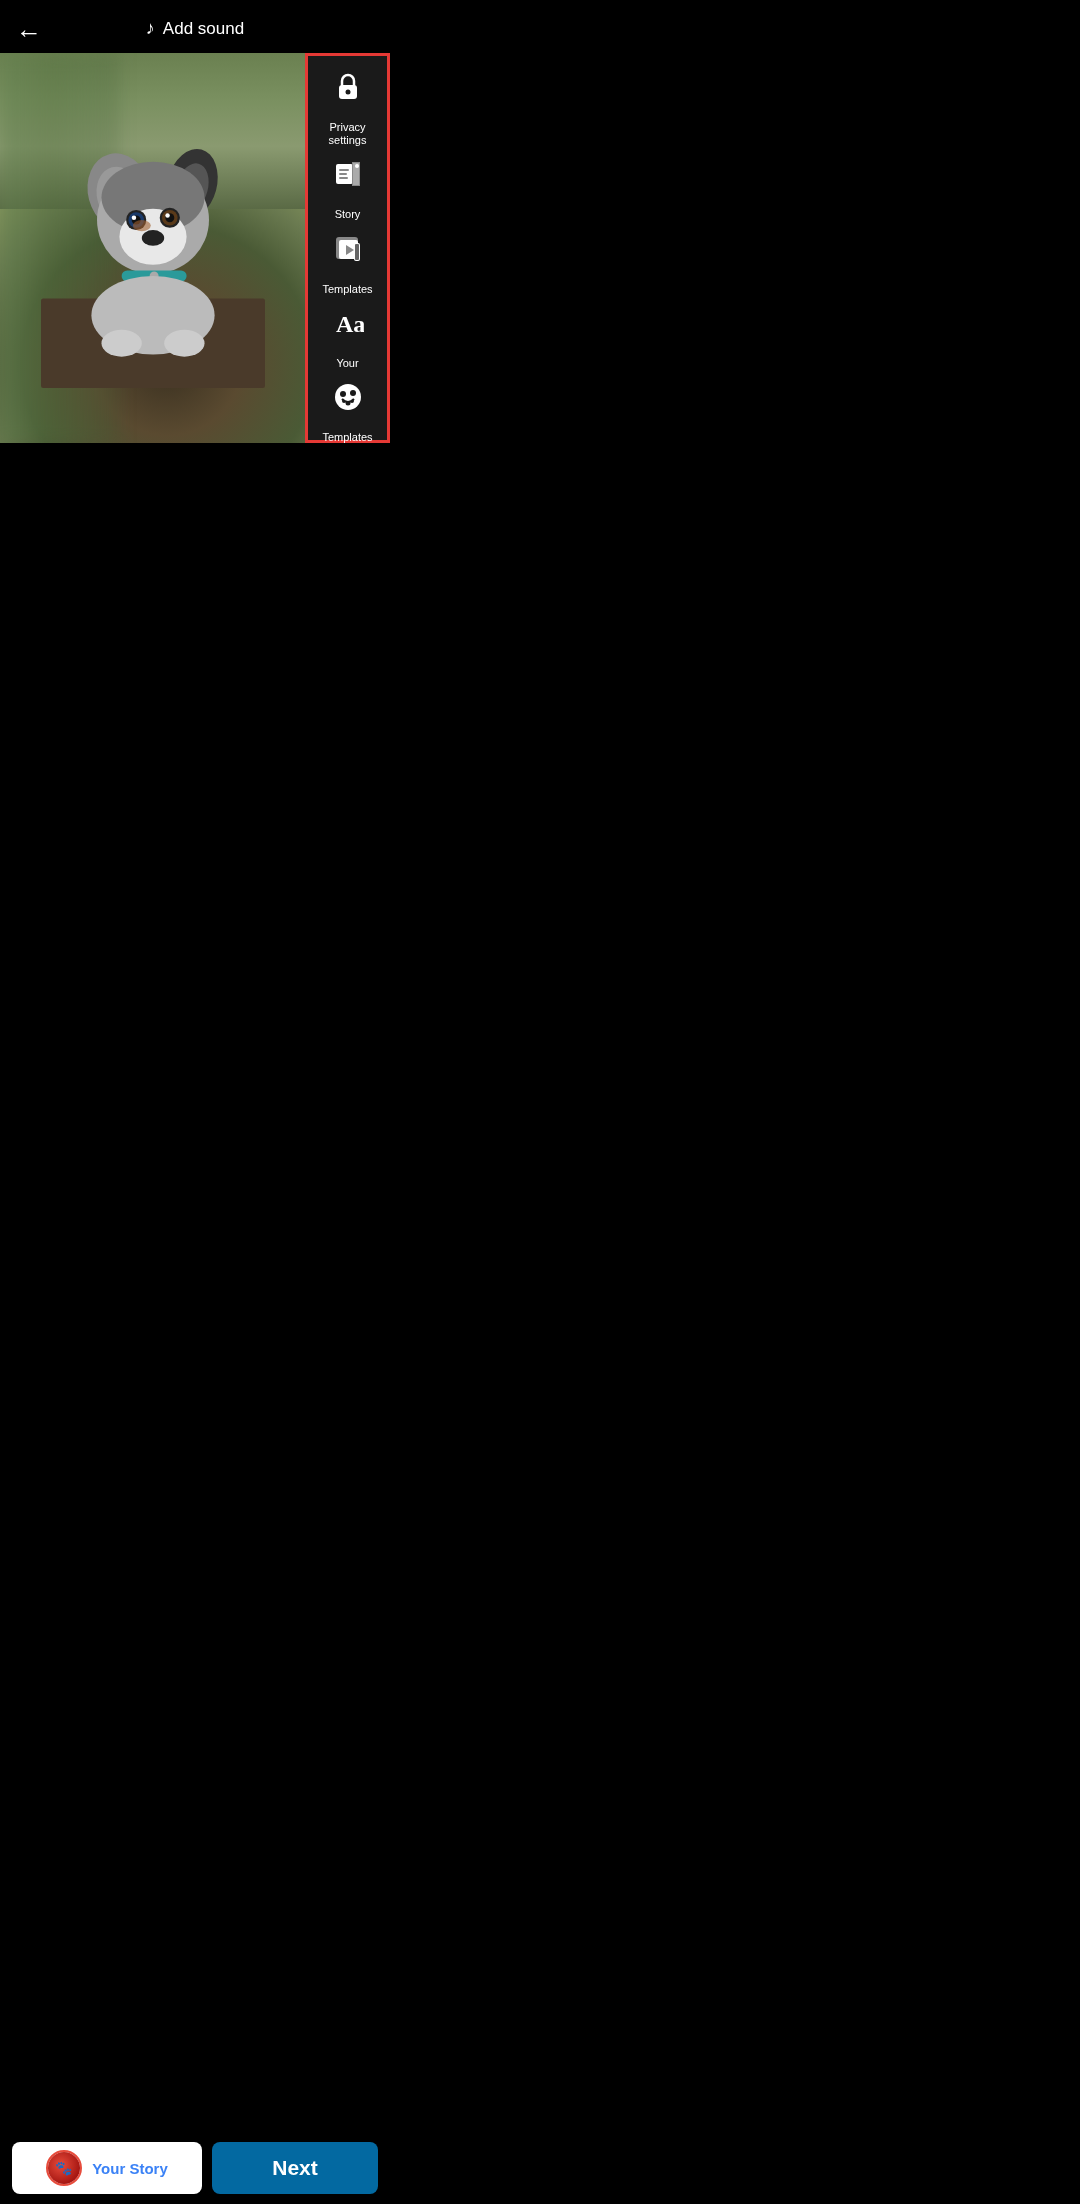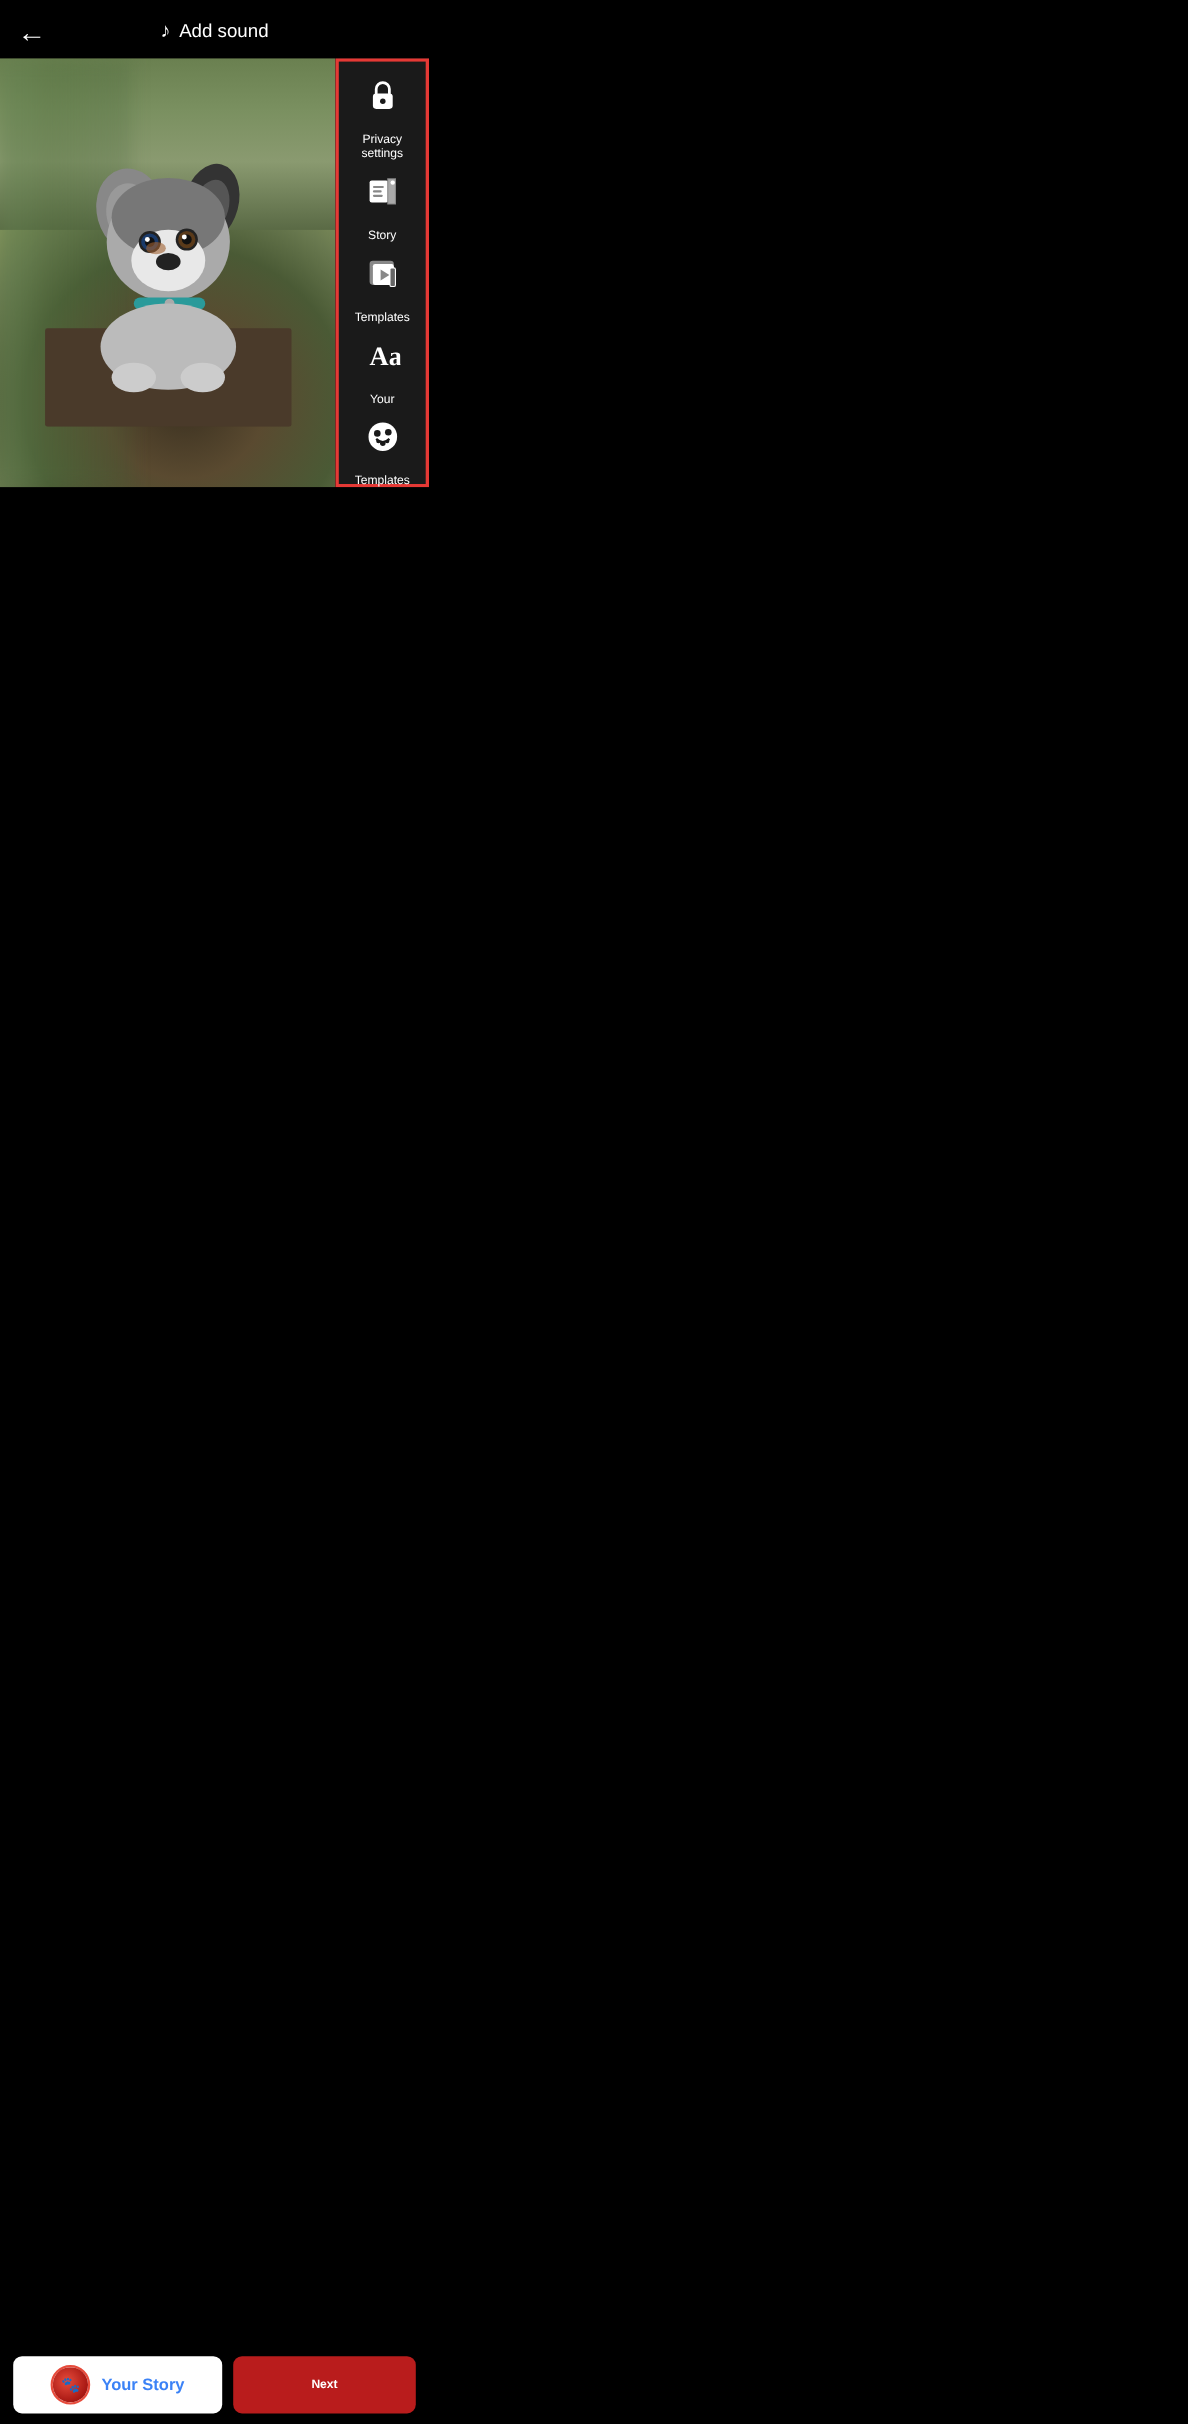--- a/index.html
+++ b/index.html
@@ -214,25 +214,25 @@
     }
 
     .your-story-label {
       font-size: 15px;
       font-weight: 600;
       color: #3b82f6;
     }
 
     .next-btn {
       flex: 1;
-      background: #b91c1c;
+      background: #0369a1;
       border: none;
       border-radius: 8px;
       color: #fff;
-      font-size: 11px;
+      font-size: 21px;
       font-weight: 600;
       cursor: pointer;
       text-align: center;
     }
 
     
     .icon-svg {
       width: 32px;
       height: 32px;
     }

